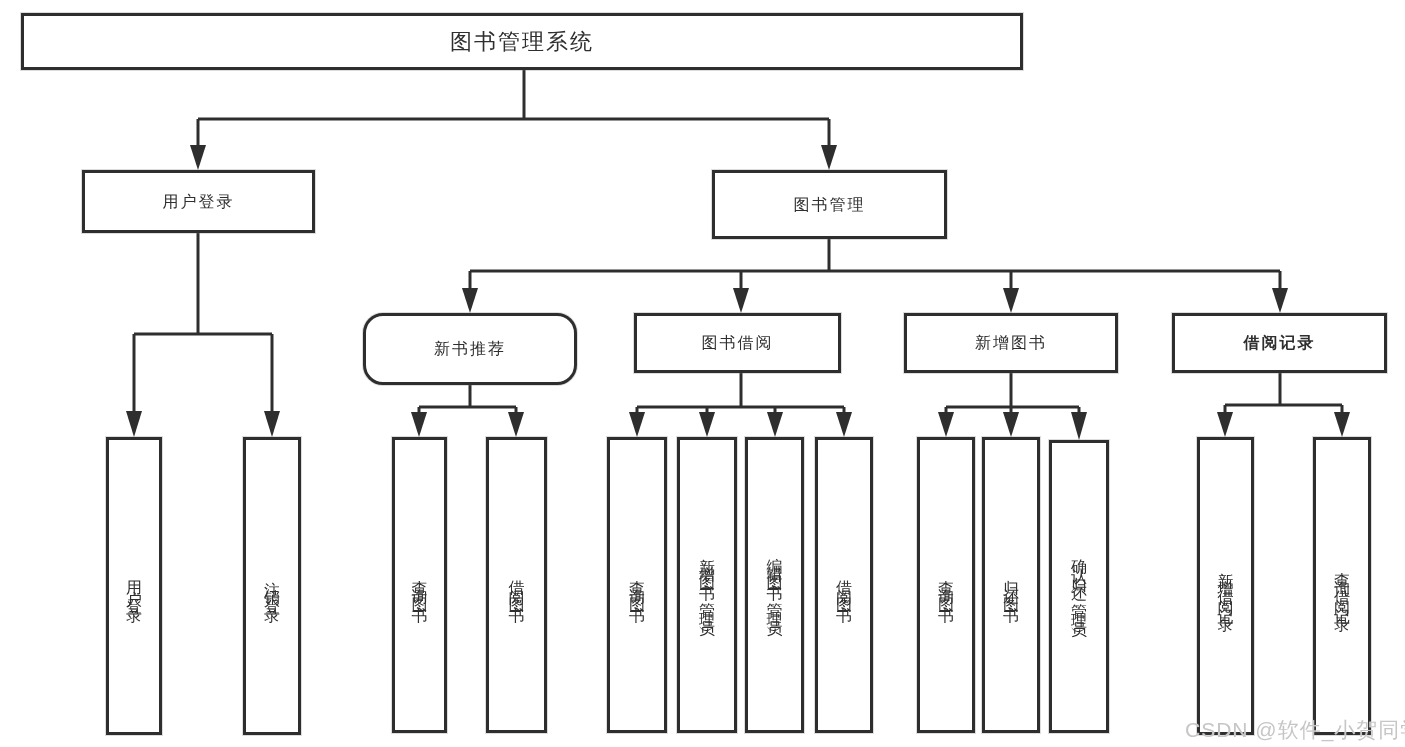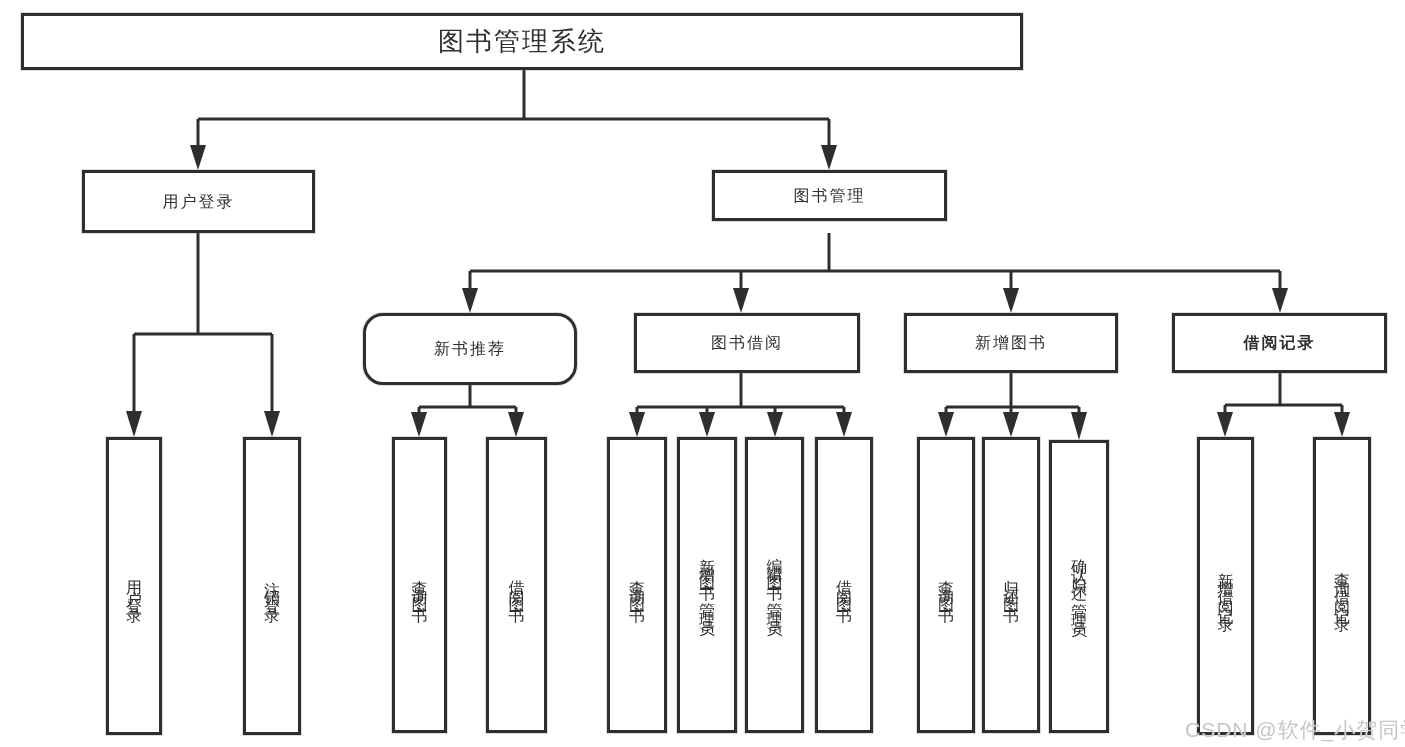--- a/index.html
+++ b/index.html
@@ -29,21 +29,21 @@
     white-space:nowrap;
     color:#2f2f2f;
   }
   .node.v .label{
     writing-mode:vertical-rl;
     text-orientation:mixed;
     letter-spacing:9px;
     line-height:1;
     white-space:normal;
   }
-  .node.root .label{font-size:26px;}
+  .node.root .label{font-size:22px;}
   #watermark{
     position:absolute;
     left:1185px;top:716px;
     font-size:21px;
     color:#c6c6c6;
     letter-spacing:1px;
     white-space:nowrap;
     z-index:5;
     text-shadow:0 0 1px rgba(255,255,255,0.8);
   }
@@ -129,28 +129,28 @@
     </g>
   </svg>
 
   <div class="node root" style="left:21px;top:13px;width:1002px;height:57px;">
     <span class="label">图书管理系统</span>
   </div>
 
   <div class="node" style="left:82px;top:170px;width:233px;height:63px;">
     <span class="label">用户登录</span>
   </div>
-  <div class="node" style="left:712px;top:170px;width:235px;height:51px;">
+  <div class="node" style="left:712px;top:170px;width:235px;height:69px;">
     <span class="label">图书管理</span>
   </div>
 
   <div class="node" style="left:363px;top:313px;width:214px;height:72px;border-radius:20px;">
     <span class="label">新书推荐</span>
   </div>
-  <div class="node" style="left:634px;top:313px;width:226px;height:60px;">
+  <div class="node" style="left:634px;top:313px;width:207px;height:60px;">
     <span class="label">图书借阅</span>
   </div>
   <div class="node" style="left:904px;top:313px;width:214px;height:60px;">
     <span class="label">新增图书</span>
   </div>
   <div class="node" style="left:1172px;top:313px;width:215px;height:60px;font-weight:bold;">
     <span class="label">借阅记录</span>
   </div>
 
   <div class="node v" style="left:106px;top:437px;width:56px;height:298px;">

